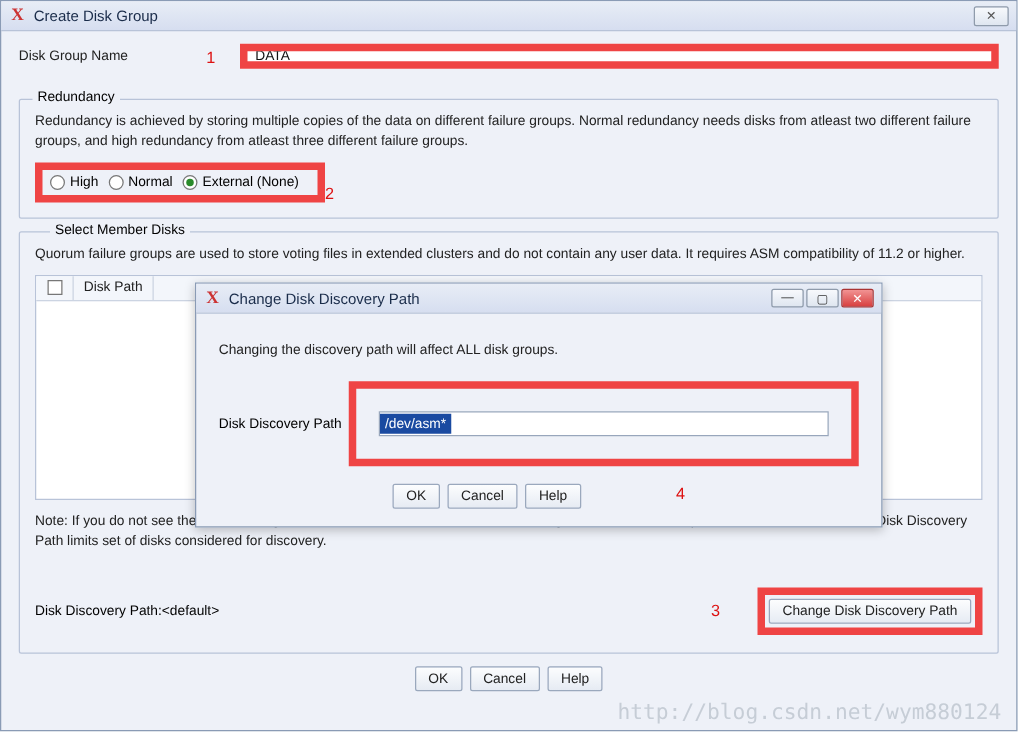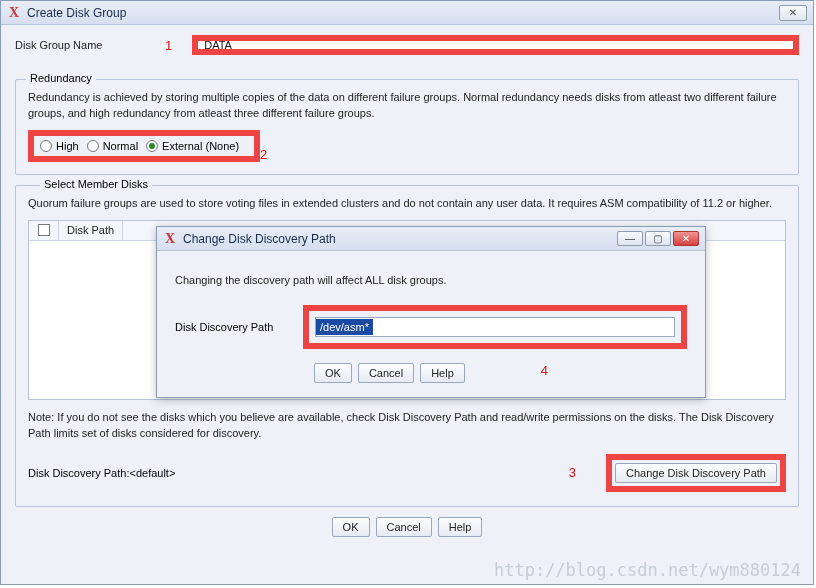--- a/index.html
+++ b/index.html
@@ -72,21 +72,21 @@
     width:30px;display:flex;align-items:center;justify-content:center;
     border-right:1px solid #ccd4e2;
   }
   .mini-head .chk {
     width:12px;height:12px;border:1px solid #777;background:#fff;cursor:pointer;
   }
   .mini-head .hcell {
     padding:3px 8px;border-right:1px solid #ccd4e2;color:#222;
   }
   .note { color:#222;line-height:1.45;margin-top:10px; }
-  .bottomline { display:flex;align-items:center;margin-top:12px; }
+  .bottomline { display:flex;align-items:center;margin-top:28px; }
   .btn {
     border:1px solid #9aa8bd;background:linear-gradient(#fcfdfe,#e6ebf3);
     padding:3px 10px;border-radius:2px;cursor:pointer;font-size:11px;color:#222;
   }
   .footer-btns { display:flex;gap:6px;justify-content:center;margin-top:8px; }
   .annot {
     position:absolute;color:#d11;font-size:13px;font-family:Arial;
   }
   
   .modal {
@@ -199,21 +199,21 @@
       <div class="winctrls">
         <span class="wc">—</span>
         <span class="wc">▢</span>
         <span class="wc close">✕</span>
       </div>
     </div>
     <div class="mcontent">
       <div class="desc" style="margin:8px 0 16px">Changing the discovery path will affect ALL disk groups.</div>
       <div style="display:flex;align-items:center">
         <span style="width:140px">Disk Discovery Path</span>
-        <span class="red-box" style="padding:6px">
+        <span class="red-box" style="padding:18px">
           <div class="mfld">
             <span class="sel">/dev/asm*</span>
           </div>
         </span>
       </div>
       <div class="mbtns">
         <button class="btn">OK</button>
         <button class="btn">Cancel</button>
         <button class="btn">Help</button>
         <span class="annot" style="position:static;margin-left:70px">4</span>

